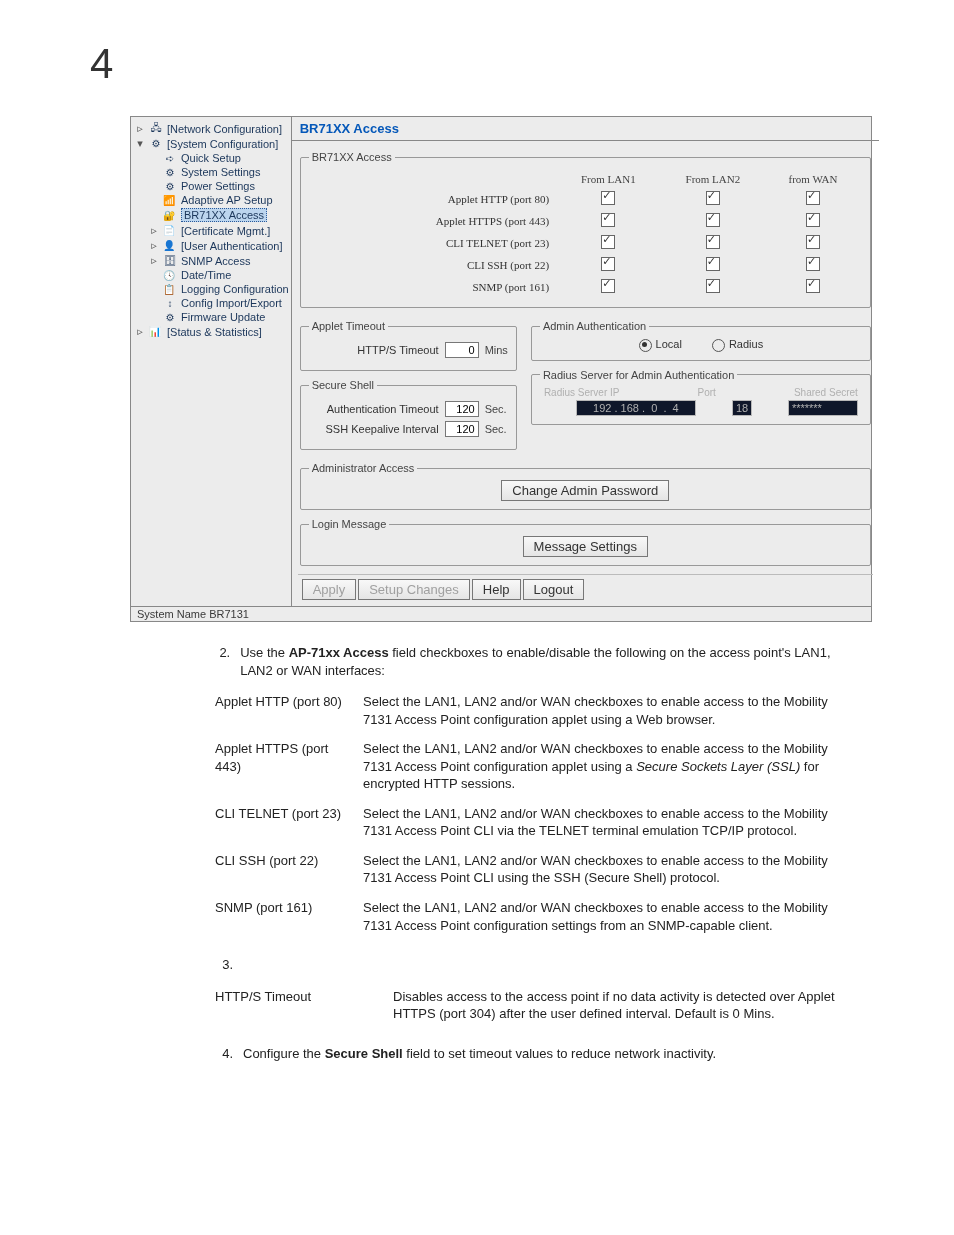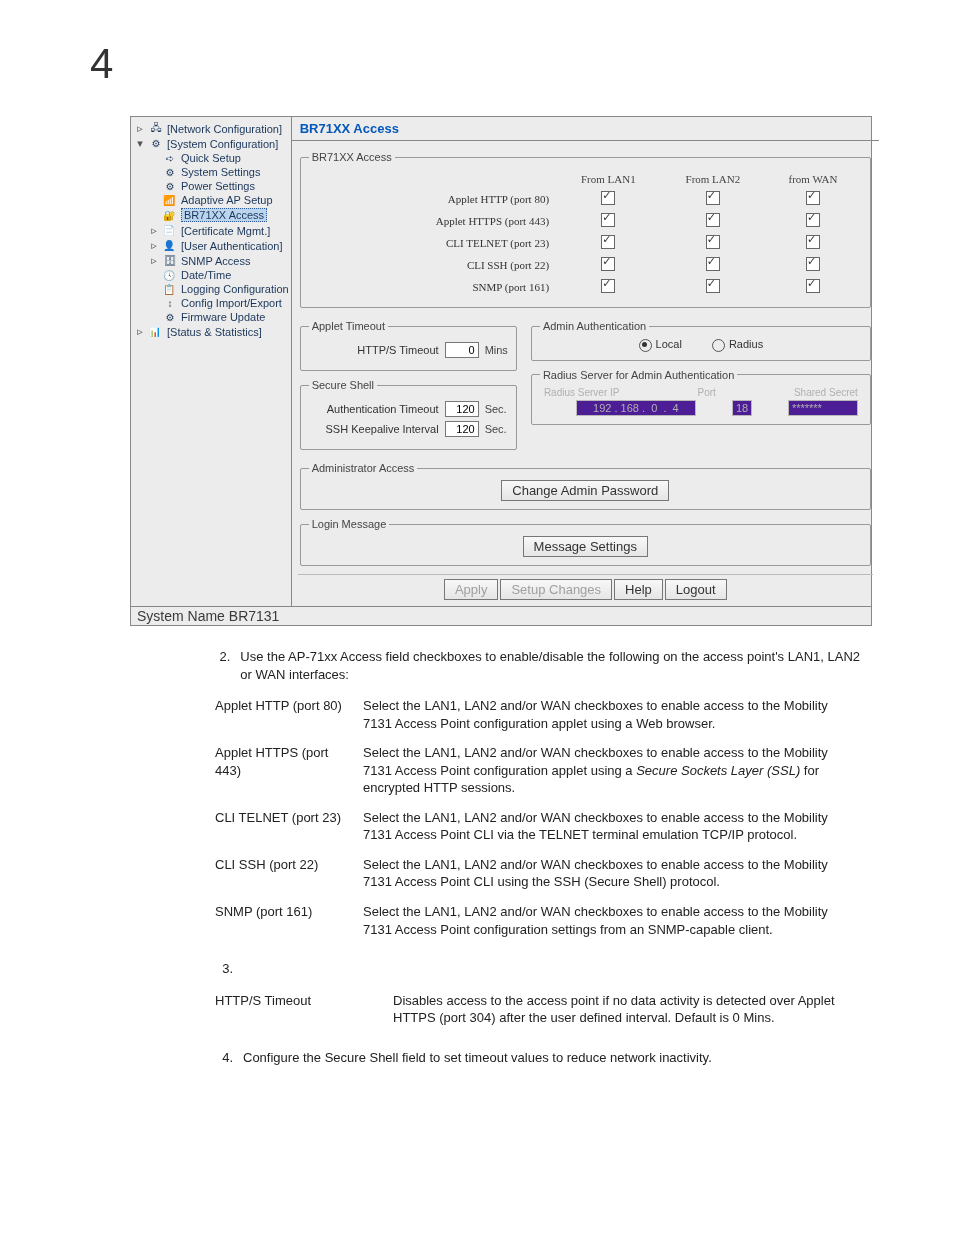--- a/index.html
+++ b/index.html
@@ -152,60 +152,60 @@
     display: inline-block; position: relative; margin-right: 4px; vertical-align: middle;
   }
   .radio.on::after {
     content: "";
     position: absolute; top: 2px; left: 2px; width: 5px; height: 5px;
     background: #333; border-radius: 50%;
   }
   .disabled {
     color: #a6a6a6;
   }
-  .disabled input.ti { color: #b0b0b0; border-color: #b8b8b8; background: #4c1d95; margin-left: 32px; }
+  .disabled input.ti { color: #b0b0b0; border-color: #b8b8b8; background: #0f172a; margin-left: 32px; }
   .btn {
     border: 1px solid #777;
     background: linear-gradient(#f8f8f8, #e5e5e5);
     font-size: 13px;
     padding: 2px 10px;
     color: #333;
   }
   .btn.dis { color: #a0a0a0; }
   .btn-row {
     display: flex;
-    justify-content: center;
+    justify-content: flex-start;
     gap: 2px;
     border-top: 1px solid #bbb;
     padding: 4px 4px;
   }
   .center { text-align: center; }
   .status-bar {
     border-top: 1px solid #888;
-    font-size: 14px;
+    font-size: 11px;
     color: #3a3a3a;
     padding: 1px 6px;
     background: #ececec;
   }
   
   .doc {
     margin: 22px 0 0 125px;
     width: 650px;
     font-family: Arial, Helvetica, sans-serif;
     font-size: 13px;
     color: #222;
     line-height: 1.35;
   }
   .doc .num-item {
     display: flex;
     gap: 10px;
     margin: 16px 0 8px 0;
   }
   .doc .num-item .n { width: 18px; text-align: right; }
-  .doc .bold { font-weight: normal; }
+  .doc .bold { font-weight: bold; }
   .doc .italic { font-style: italic; }
   .doc table.desc {
     width: 100%;
     border-collapse: collapse;
     margin: 8px 0 4px 0;
   }
   .doc table.desc td {
     vertical-align: top;
     padding: 6px 8px 6px 0;
     font-size: 13px;

